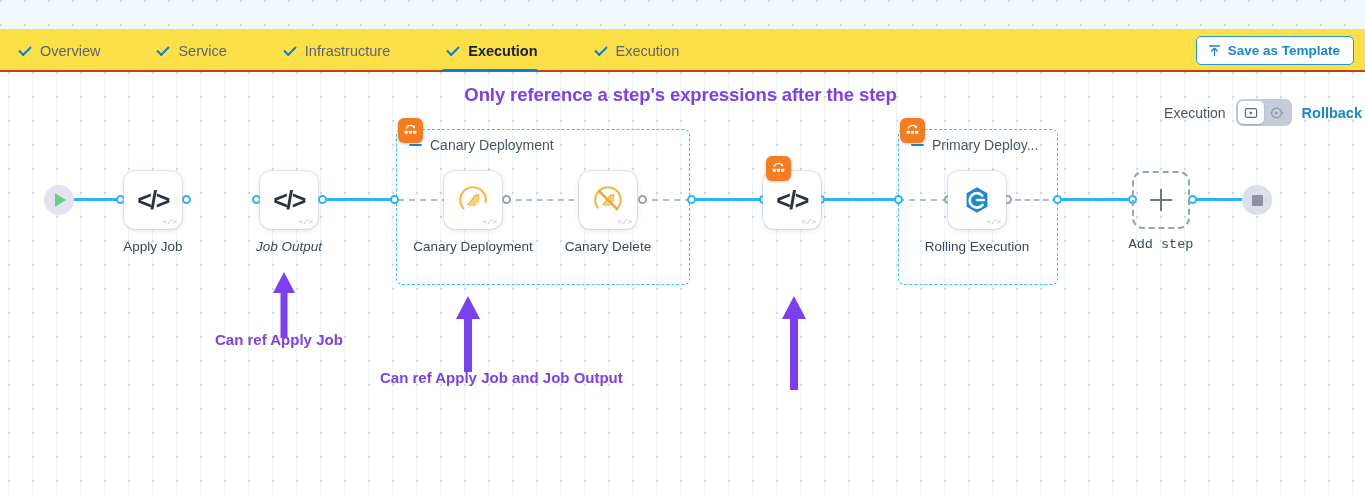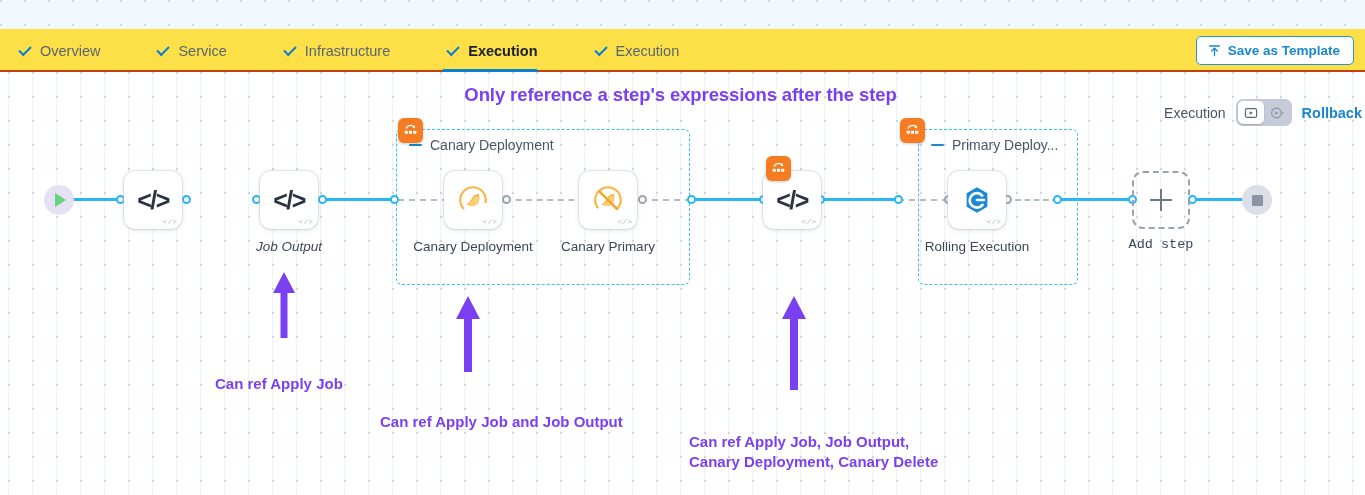--- a/index.html
+++ b/index.html
@@ -159,21 +159,21 @@
   .addstep .plus { position: relative; width: 22px; height: 22px; }
   .addstep .plus::before, .addstep .plus::after {
     content: ""; position: absolute; background: #6f7887;
   }
   .addstep .plus::before { left: 10px; top: 0; width: 2.2px; height: 22px; }
   .addstep .plus::after { left: 0; top: 10px; width: 22px; height: 2.2px; }
 
   
   .ann-text {
     position: absolute; font-size: 15px; font-weight: bold; color: #7b3ff2;
-    line-height: 20px; white-space: pre-line; margin-top: 44px;
+    line-height: 20px; white-space: pre-line;
   }
   .arrow { position: absolute; }
 </style>
 </head>
 <body>
 
 <div id="app">
 
   <div class="top-strip"></div>
 
@@ -246,21 +246,21 @@
       <div class="step-badge" style="left:390px; top:46px;">
         <svg width="17" height="17" viewBox="0 0 20 20">
           <path d="M5 7.2a5.5 5.5 0 019.6-.6" stroke="#fff" stroke-width="1.5" fill="none" stroke-linecap="round"></path>
           <path d="M14.9 3.7l.6 3.1-3.1.2z" fill="#fff"></path>
           <rect x="3.2" y="10.2" width="3.6" height="3.6" rx="0.7" fill="#fff"></rect>
           <rect x="8.2" y="10.2" width="3.6" height="3.6" rx="0.7" fill="#fff"></rect>
           <rect x="13.2" y="10.2" width="3.6" height="3.6" rx="0.7" fill="#fff"></rect>
         </svg>
       </div>
 
-      <div class="group" style="left:890px; top:57px; width:160px; height:156px;margin-left:20px;">
+      <div class="group" style="left:890px; top:57px; width:160px; height:156px;">
         <div class="group-head">
           <span class="collapse-dash"></span>
           <span>Primary Deploy...</span>
         </div>
       </div>
       <div class="step-badge" style="left:892px; top:46px;">
         <svg width="17" height="17" viewBox="0 0 20 20">
           <path d="M5 7.2a5.5 5.5 0 019.6-.6" stroke="#fff" stroke-width="1.5" fill="none" stroke-linecap="round"></path>
           <path d="M14.9 3.7l.6 3.1-3.1.2z" fill="#fff"></path>
           <rect x="3.2" y="10.2" width="3.6" height="3.6" rx="0.7" fill="#fff"></rect>
@@ -306,20 +306,21 @@
       <div class="port gray" style="left:936px;"></div>
       <div class="port gray" style="left:995px;"></div>
       <div class="port" style="left:1045px;"></div>
       <div class="port" style="left:1120px;"></div>
       <div class="port" style="left:1180px;"></div>
 
       <div class="node" style="left:116px;">
         <span class="code-ico">&lt;/&gt;</span>
         <span class="corner">&lt;/&gt;</span>
       </div>
+      <div class="node-label" style="left:75px;">Apply Job</div>
 
       <div class="node" style="left:252px;">
         <span class="code-ico">&lt;/&gt;</span>
         <span class="corner">&lt;/&gt;</span>
       </div>
       <div class="node-label" style="left:211px;font-style:italic;">Job Output</div>
 
       <div class="node" style="left:436px;">
         <svg width="34" height="34" viewBox="0 0 40 40">
           <circle cx="20" cy="20" r="15" fill="none" stroke="#f9b64a" stroke-width="2.6" stroke-dasharray="62 32" transform="rotate(135 20 20)"></circle>
@@ -333,21 +334,21 @@
 
       <div class="node" style="left:571px;">
         <svg width="34" height="34" viewBox="0 0 40 40">
           <circle cx="20" cy="20" r="15" fill="none" stroke="#f9b64a" stroke-width="2.6" stroke-dasharray="70 24" transform="rotate(140 20 20)"></circle>
           <path d="M27 13c-4.2 0-6.6 2.5-8.3 5.3-1.6 2.6-3.3 5.1-6.2 7.1 3.8 1.9 8 2.3 11.3.2 3.2-2 4.3-6.1 3.2-12.6z" fill="#fbb040"></path>
           <path d="M26.4 14.6c-3.3.3-5.2 2.4-6.7 4.9-1.3 2.2-2.7 4.3-5 6.1 3.1 1.3 6.4 1.4 9-.3 2.6-1.7 3.4-5.2 2.7-10.7z" fill="#fdd27a"></path>
           <path d="M9.5 9.5L30.5 30.5" stroke="#f7a32c" stroke-width="3" stroke-linecap="round"></path>
         </svg>
         <span class="corner">&lt;/&gt;</span>
       </div>
-      <div class="node-label" style="left:530px;">Canary Primary</div>
+      <div class="node-label" style="left:530px;">Canary Delete</div>
 
       <div class="node" style="left:755px;">
         <span class="code-ico">&lt;/&gt;</span>
         <span class="corner">&lt;/&gt;</span>
       </div>
       <div class="step-badge" style="left:758px; top:84px;">
         <svg width="17" height="17" viewBox="0 0 20 20">
           <path d="M5 7.2a5.5 5.5 0 019.6-.6" stroke="#fff" stroke-width="1.5" fill="none" stroke-linecap="round"></path>
           <path d="M14.9 3.7l.6 3.1-3.1.2z" fill="#fff"></path>
           <rect x="3.2" y="10.2" width="3.6" height="3.6" rx="0.7" fill="#fff"></rect>
@@ -381,18 +382,16 @@
       <svg class="arrow" style="left:446px; top:222px;" width="28" height="78">
         <path d="M14 78V24" stroke="#7b3ff2" stroke-width="8"></path>
         <path d="M14 2l12 23H2z" fill="#7b3ff2"></path>
       </svg>
       <div class="ann-text" style="left:372px; top:296px;">Can ref Apply Job and Job Output</div>
 
       <svg class="arrow" style="left:772px; top:222px;" width="28" height="96">
         <path d="M14 96V24" stroke="#7b3ff2" stroke-width="8"></path>
         <path d="M14 2l12 23H2z" fill="#7b3ff2"></path>
       </svg>
-      <div class="ann-text" style="left:681px; top:316px;">Can ref Apply Job, Job Output,
-Canary Deployment, Canary Delete</div>
 
     </div>
   </div>
 </div>
 
 </body></html>

